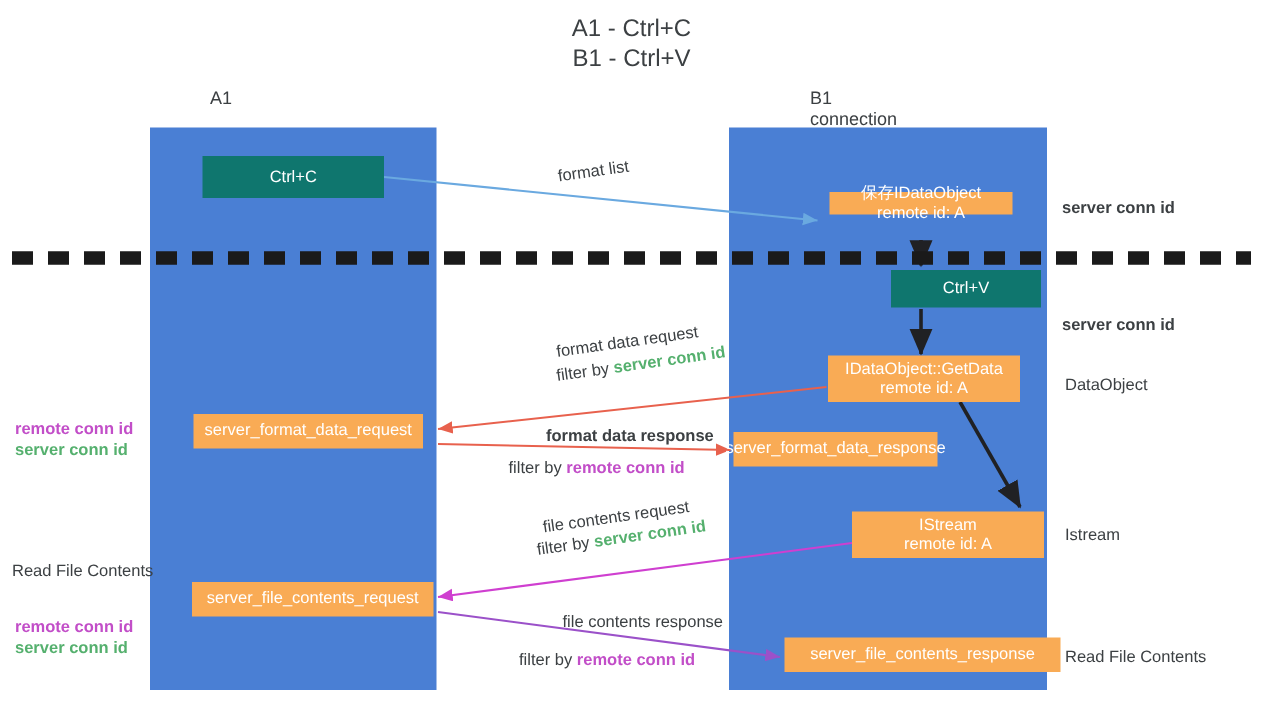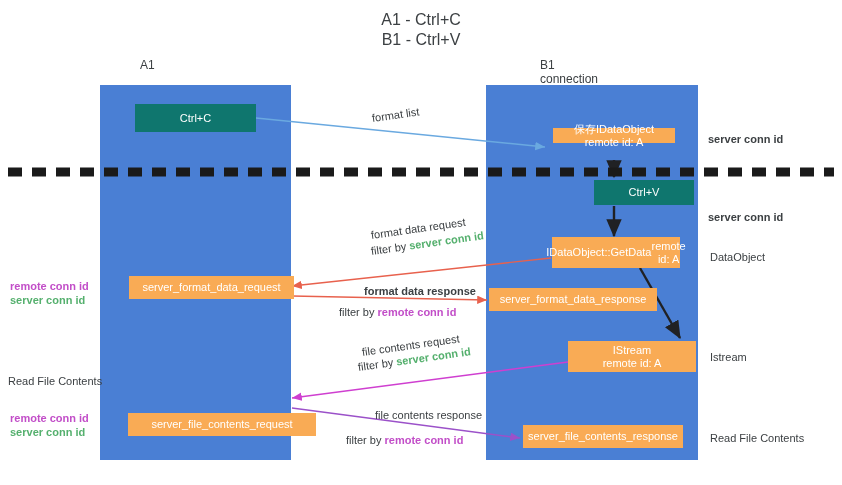--- a/index.html
+++ b/index.html
@@ -112,43 +112,43 @@
 
   <div class="box orange" style="left:553px;top:128px;width:122px;height:15px;flex-direction:column;">
     <span>保存IDataObject</span>
     <span>remote id: A</span>
   </div>
 
   <div class="box green" style="left:554px;top:180px;width:100px;height:25px;margin-left:40px;">
     <span>Ctrl+V</span>
   </div>
 
-  <div class="box orange" style="left:552px;top:237px;width:128px;height:31px;">
+  <div class="box orange" style="left:552px;top:237px;width:128px;height:31px;flex-direction:column;">
     <span>IDataObject::GetData</span>
     <span>remote id: A</span>
   </div>
 
-  <div class="box orange" style="left:129px;top:276px;width:165px;height:23px;">
+  <div class="box orange" style="left:129px;top:276px;width:153px;height:23px;">
     <span>server_format_data_request</span>
   </div>
 
-  <div class="box orange" style="left:489px;top:288px;width:168px;height:23px;">
+  <div class="box orange" style="left:489px;top:288px;width:136px;height:23px;">
     <span>server_format_data_response</span>
   </div>
 
   <div class="box orange" style="left:568px;top:341px;width:128px;height:31px;flex-direction:column;">
     <span>IStream</span>
     <span>remote id: A</span>
   </div>
 
-  <div class="box orange" style="left:128px;top:413px;width:188px;height:23px;">
+  <div class="box orange" style="left:128px;top:388px;width:161px;height:23px;">
     <span>server_file_contents_request</span>
   </div>
 
-  <div class="box orange" style="left:523px;top:425px;width:160px;height:23px;">
+  <div class="box orange" style="left:523px;top:425px;width:184px;height:23px;">
     <span>server_file_contents_response</span>
   </div>
 
   <div class="edgelabel rot" style="left:372px;top:111px;">format list</div>
 
   <div class="edgelabel rot" style="left:371px;top:228px;">format data request</div>
   <div class="edgelabel rot" style="left:371px;top:244px;">
     <span>filter by</span>
     <span class="green-t">server conn id</span>
   </div>

